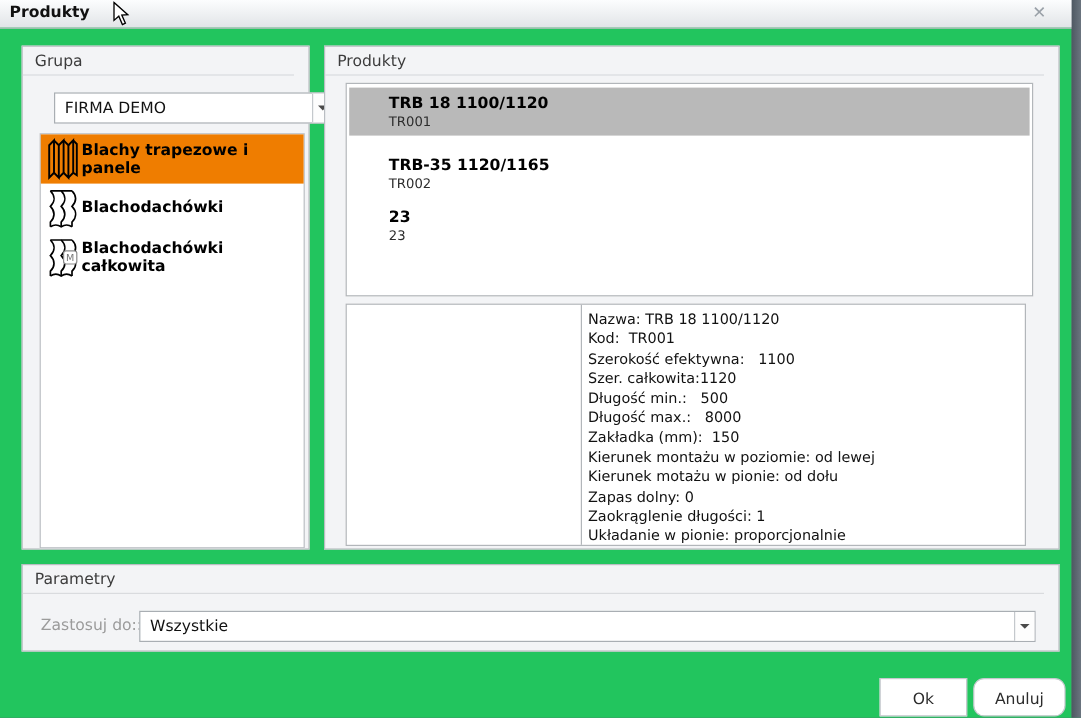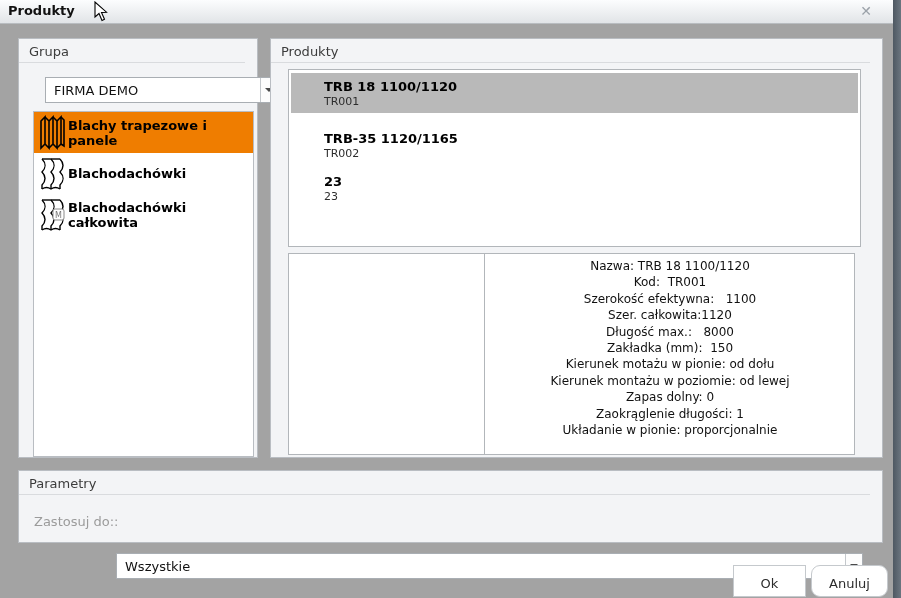--- a/index.html
+++ b/index.html
@@ -5,21 +5,21 @@
   * { margin:0; padding:0; box-sizing:border-box; }
   html,body { width:901px; height:598px; }
   body {
     font-family:"DejaVu Sans","Liberation Sans",sans-serif;
     background:#626c76;
     position:relative; overflow:hidden;
     color:#1e1e1e;
   }
   .dialog {
     position:absolute; left:0; top:0; width:893px; height:598px;
-    background:#a3a3a3;
+    background:#22c55e;
   }
   .titlebar {
     position:absolute; left:0; top:0; width:897px; height:24px;
     background:linear-gradient(#fcfdfe,#e1e4e7);
     border-bottom:1px solid #b8bcc0;
   }
   .title {
     position:absolute; left:8px; top:3px;
     font-size:13px; font-weight:bold; color:#111;
   }
@@ -53,21 +53,21 @@
   .combo .combo-arrow {
     position:absolute; right:0; top:0; bottom:0; width:17px;
     border-left:1px solid #c4c8cc; background:#fdfdfd;
   }
   .combo .combo-arrow:after {
     content:""; position:absolute; left:4px; top:10px;
     border-left:4px solid transparent; border-right:4px solid transparent;
     border-top:4px solid #4a4a4a;
   }
   #company-combo { left:26px; top:38px; width:233px; }
-  #apply-combo   { left:97px; top:38px; width:747px;margin-top:44px; }
+  #apply-combo   { left:97px; top:38px; width:747px; }
 
   #group-list {
     position:absolute; left:14px; top:72px; width:221px; height:346px;
     background:#fff; border:1px solid #b9bdc2;
   }
   .group-item {
     position:relative; height:41px; width:100%;
     display:flex; align-items:center;
   }
   .group-item.selected { background:#EF7D00; }
@@ -87,21 +87,21 @@
   .product-row .p-code {
     position:absolute; left:33px; top:22px;
     font-size:11px; color:#2c2c2c;
   }
   #prod-row-0 { top:3px; }
   #prod-row-1 { top:55px; }
   #prod-row-2 { top:98px; }
 
   #details-box {
     position:absolute; left:17px; top:214px; width:567px; height:202px;
-    background:#fff; border:1px solid #b2b6ba;text-align:center;
+    background:#fff; border:1px solid #b2b6ba;
   }
   #details-divider {
     position:absolute; left:195px; top:0; bottom:0; width:1px; background:#b2b6ba;
   }
   #details-lines { position:absolute; left:201px; top:4px; right:4px; }
   .detail-line {
     font-size:12px; line-height:16.4px; color:#111; white-space:pre;
   }
 
   #apply-label {
@@ -214,24 +214,25 @@
       </div>
     </div>
 
     <div id="details-box">
       <div id="details-divider"></div>
       <div id="details-lines">
         <div class="detail-line">Nazwa: TRB 18 1100/1120</div>
         <div class="detail-line">Kod:  TR001</div>
         <div class="detail-line">Szerokość efektywna:   1100</div>
         <div class="detail-line">Szer. całkowita:1120</div>
+        <div class="detail-line">Długość min.:   500</div>
         <div class="detail-line">Długość max.:   8000</div>
         <div class="detail-line">Zakładka (mm):  150</div>
+        <div class="detail-line">Kierunek montażu w poziomie: od lewej</div>
         <div class="detail-line">Kierunek motażu w pionie: od dołu</div>
-        <div class="detail-line">Kierunek montażu w poziomie: od lewej</div>
         <div class="detail-line">Zapas dolny: 0</div>
         <div class="detail-line">Zaokrąglenie długości: 1</div>
         <div class="detail-line">Układanie w pionie: proporcjonalnie</div>
       </div>
     </div>
   </div>
 
   <div class="groupbox" id="parametry-box">
     <div class="gb-header">Parametry</div>
     <span id="apply-label">Zastosuj do::</span>

